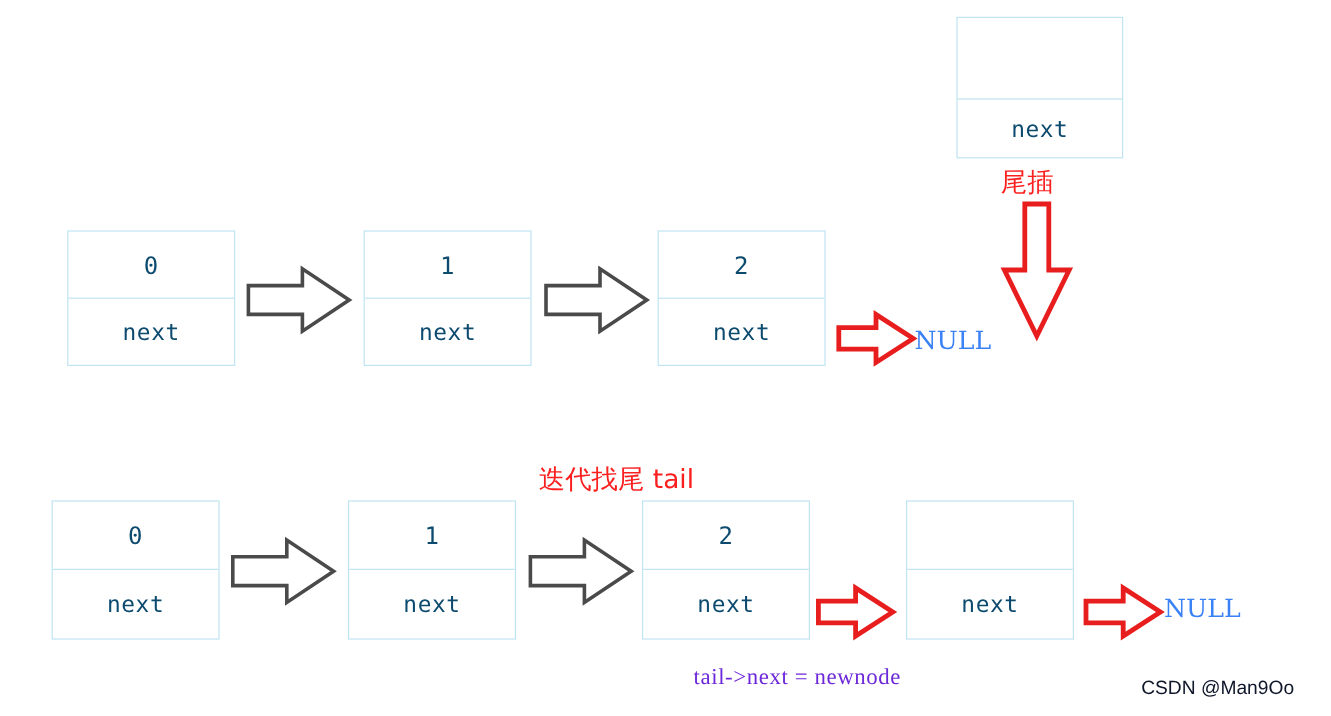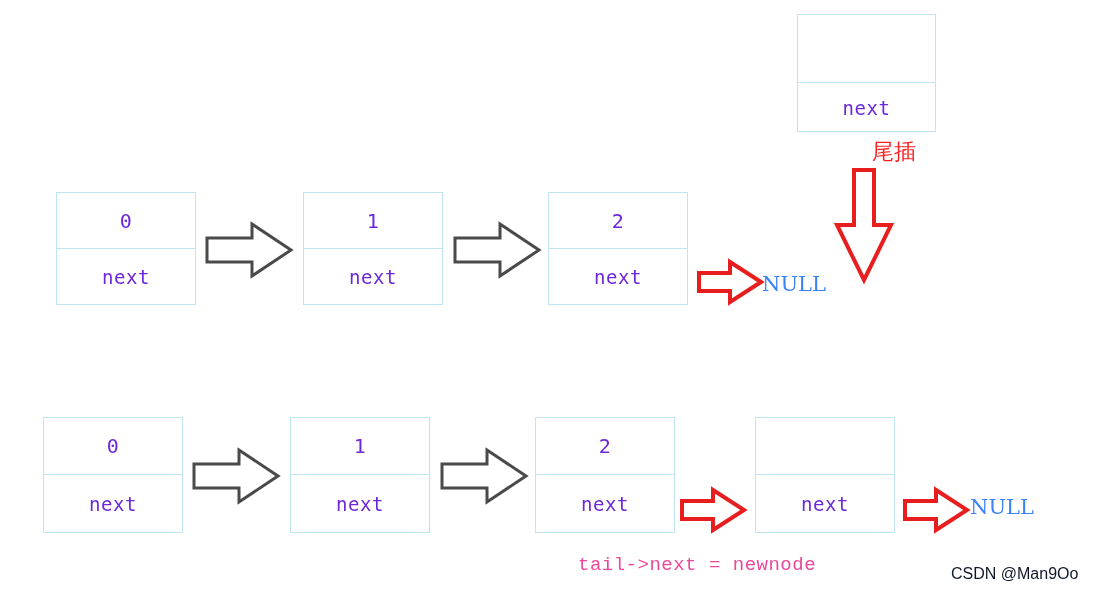--- a/index.html
+++ b/index.html
@@ -28,21 +28,21 @@
     border: 1px solid #bfe4f2;
     background: #ffffff;
   }
   .node .cell {
     box-sizing: border-box;
     width: 100%;
     display: flex;
     align-items: center;
     justify-content: center;
     font-family: "DejaVu Sans Mono", monospace;
-    color: #6d28d9;
+    color: #0c4a6e;
     letter-spacing: 0.5px;
     text-align: right;
   }
   .node .cell.top {
     border-bottom: 1px solid #bfe4f2;
     font-size: 20px;
   }
   .node .cell.bottom {
     font-size: 19px;
   }
@@ -56,22 +56,22 @@
     color: #3b82f6;
     font-family: "DejaVu Serif", serif;
     font-size: 21px;
   }
   .label.red-cjk {
     color: #fb2020;
     font-family: "DejaVu Sans", sans-serif;
     font-size: 22px;
   }
   .label.red-mono {
-    color: #ec4899;
-    font-family: Liberation Mono, monospace;
+    color: #6d28d9;
+    font-family: Liberation Serif, serif;
     font-size: 19px;
     letter-spacing: 0.5px;
   }
   .watermark {
     position: absolute;
     color: #0f172a;
     font-family: "Liberation Sans", sans-serif;
     font-size: 16px;
     white-space: nowrap;
   }
@@ -85,21 +85,21 @@
 </head>
 <body>
 
 <div class="canvas">
 
   <div class="node" style="left:797px; top:14px; width:139px; height:118px;">
     <div class="cell top" style="height:68px;"></div>
     <div class="cell bottom" style="height:49px;">next</div>
   </div>
 
-  <div class="label red-cjk" style="left:834px; top:137px;margin-left:38px;">尾插</div>
+  <div class="label red-cjk" style="left:834px; top:137px;">尾插</div>
 
   <div class="arrow" style="left:833px; top:168px;">
     <svg width="62" height="115" viewBox="0 0 62 115">
       <polygon points="21,2 41,2 41,57 58,57 31,112 4,57 21,57" fill="#ffffff" stroke="#e81e1e" stroke-width="4" stroke-linejoin="miter"></polygon>
     </svg>
   </div>
 
   <div class="node" style="left:56px; top:192px; width:140px; height:113px;">
     <div class="cell top" style="height:56px;">0</div>
     <div class="cell bottom" style="height:56px;">next</div>
@@ -128,20 +128,21 @@
   </div>
 
   <div class="arrow" style="left:697px; top:260px;">
     <svg width="66" height="44" viewBox="0 0 66 44">
       <polygon points="2,13 33,13 33,2 64,22 33,42 33,31 2,31" fill="#ffffff" stroke="#e81e1e" stroke-width="4" stroke-linejoin="miter"></polygon>
     </svg>
   </div>
 
   <div class="label red-serif" style="left:762px; top:272px;">NULL</div>
 
+  <div class="label red-cjk" style="left:449px; top:385px;">迭代找尾 tail</div>
 
   <div class="node" style="left:43px; top:417px; width:140px; height:116px;">
     <div class="cell top" style="height:57px;">0</div>
     <div class="cell bottom" style="height:58px;">next</div>
   </div>
 
   <div class="arrow" style="left:192px; top:448px;">
     <svg width="88" height="56" viewBox="0 0 88 56">
       <polygon points="2,16 47,16 47,2 86,28 47,54 47,40 2,40" fill="#ffffff" stroke="#4a4a4a" stroke-width="3" stroke-linejoin="miter"></polygon>
     </svg>

